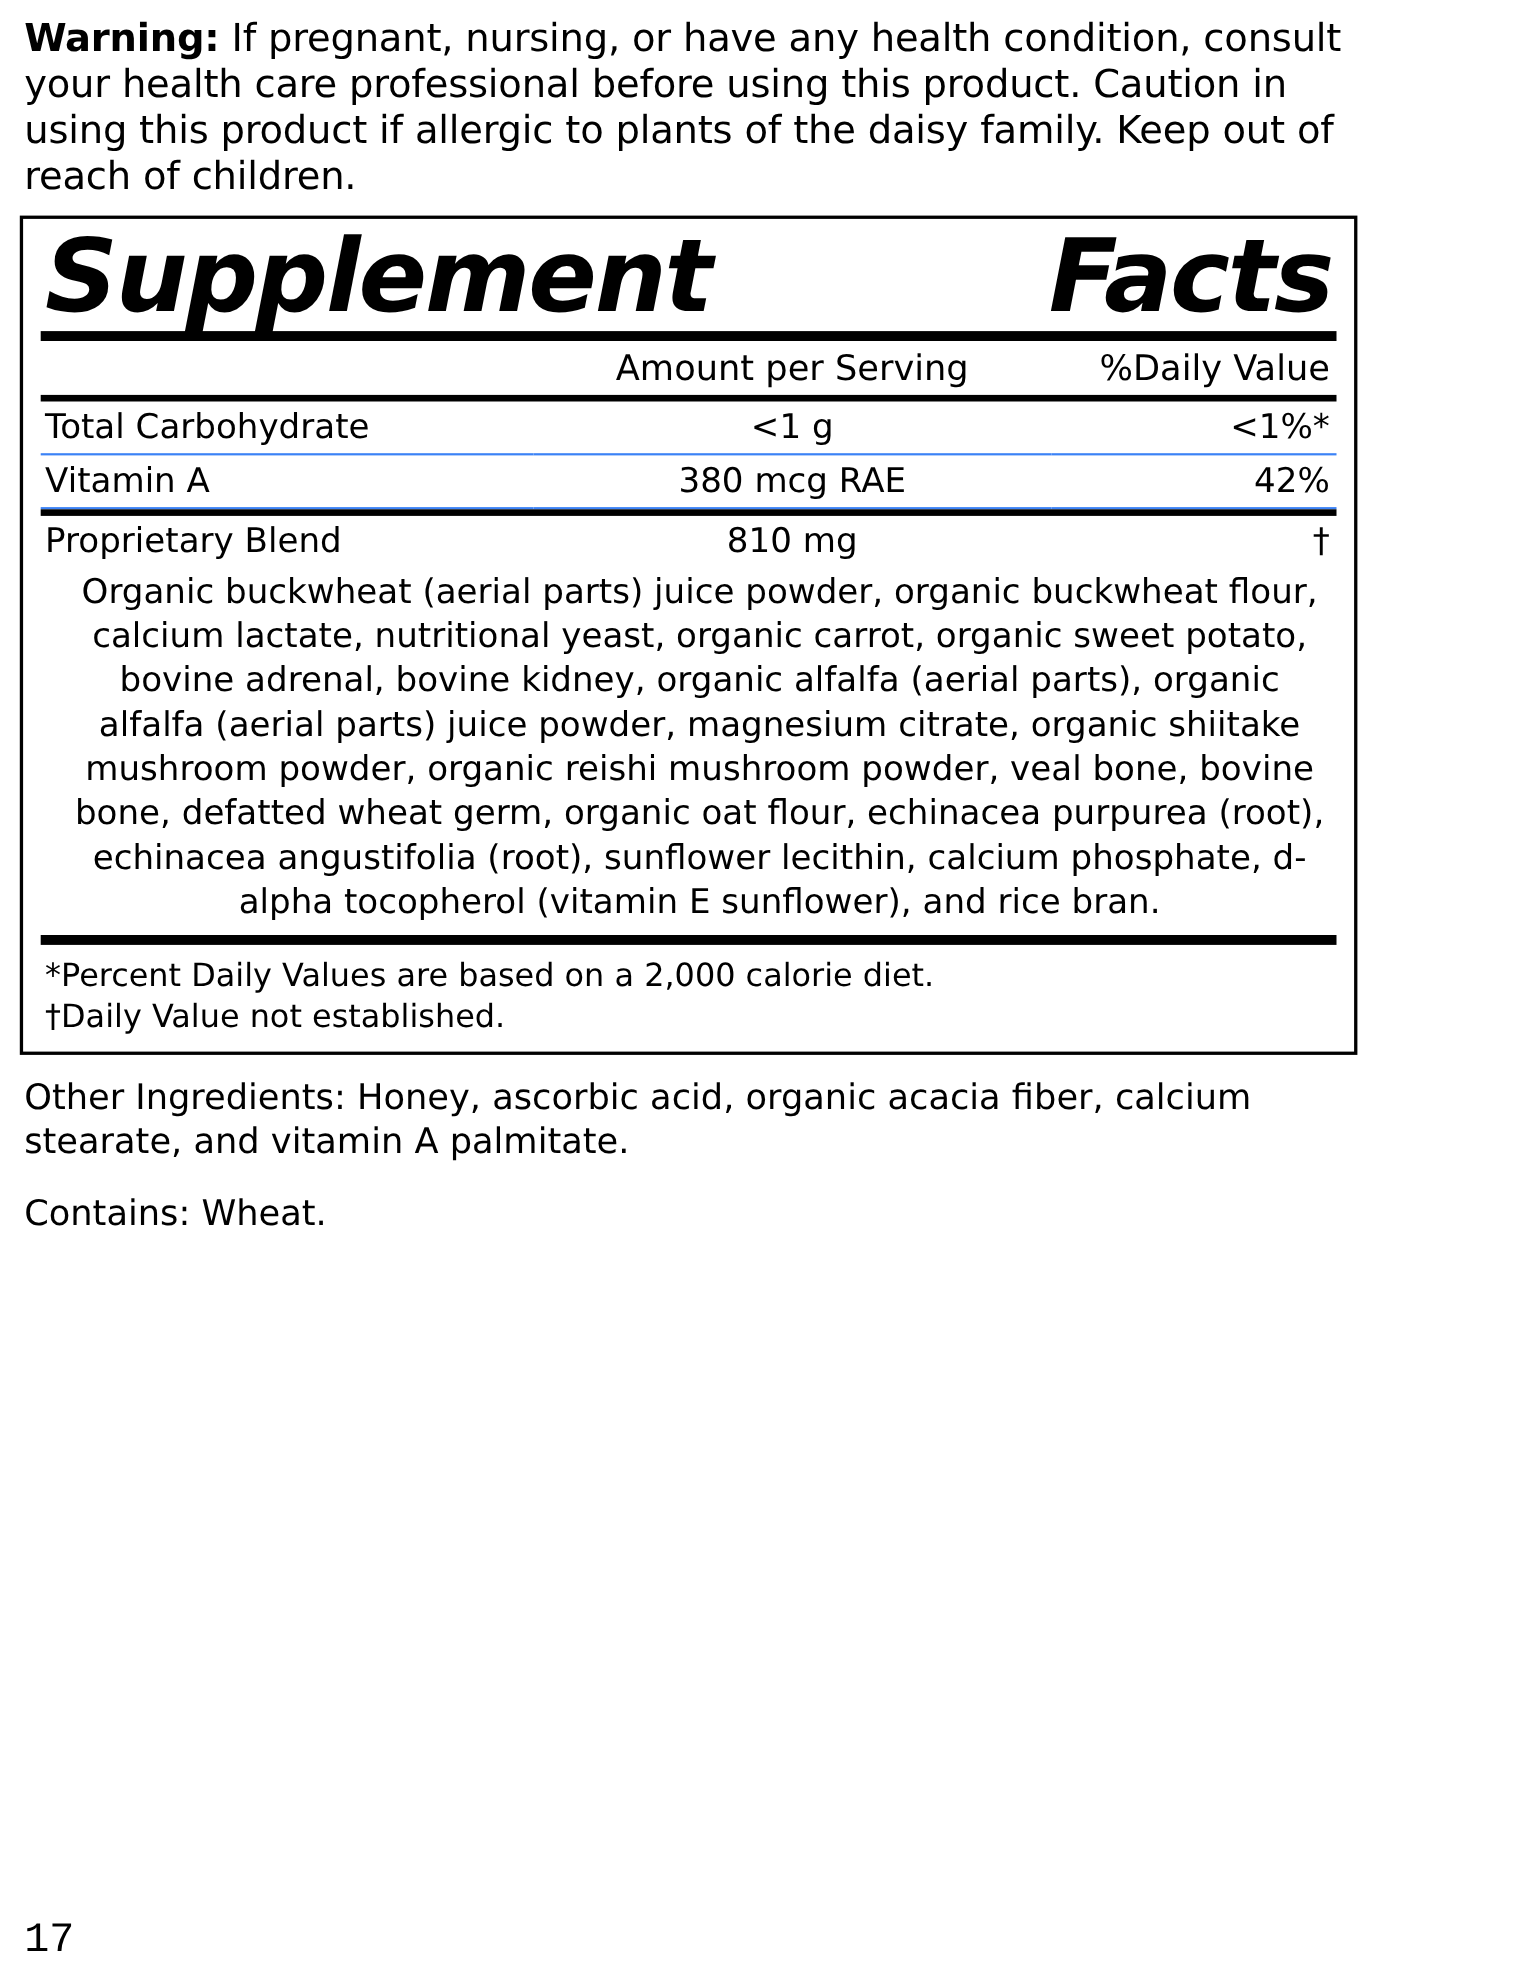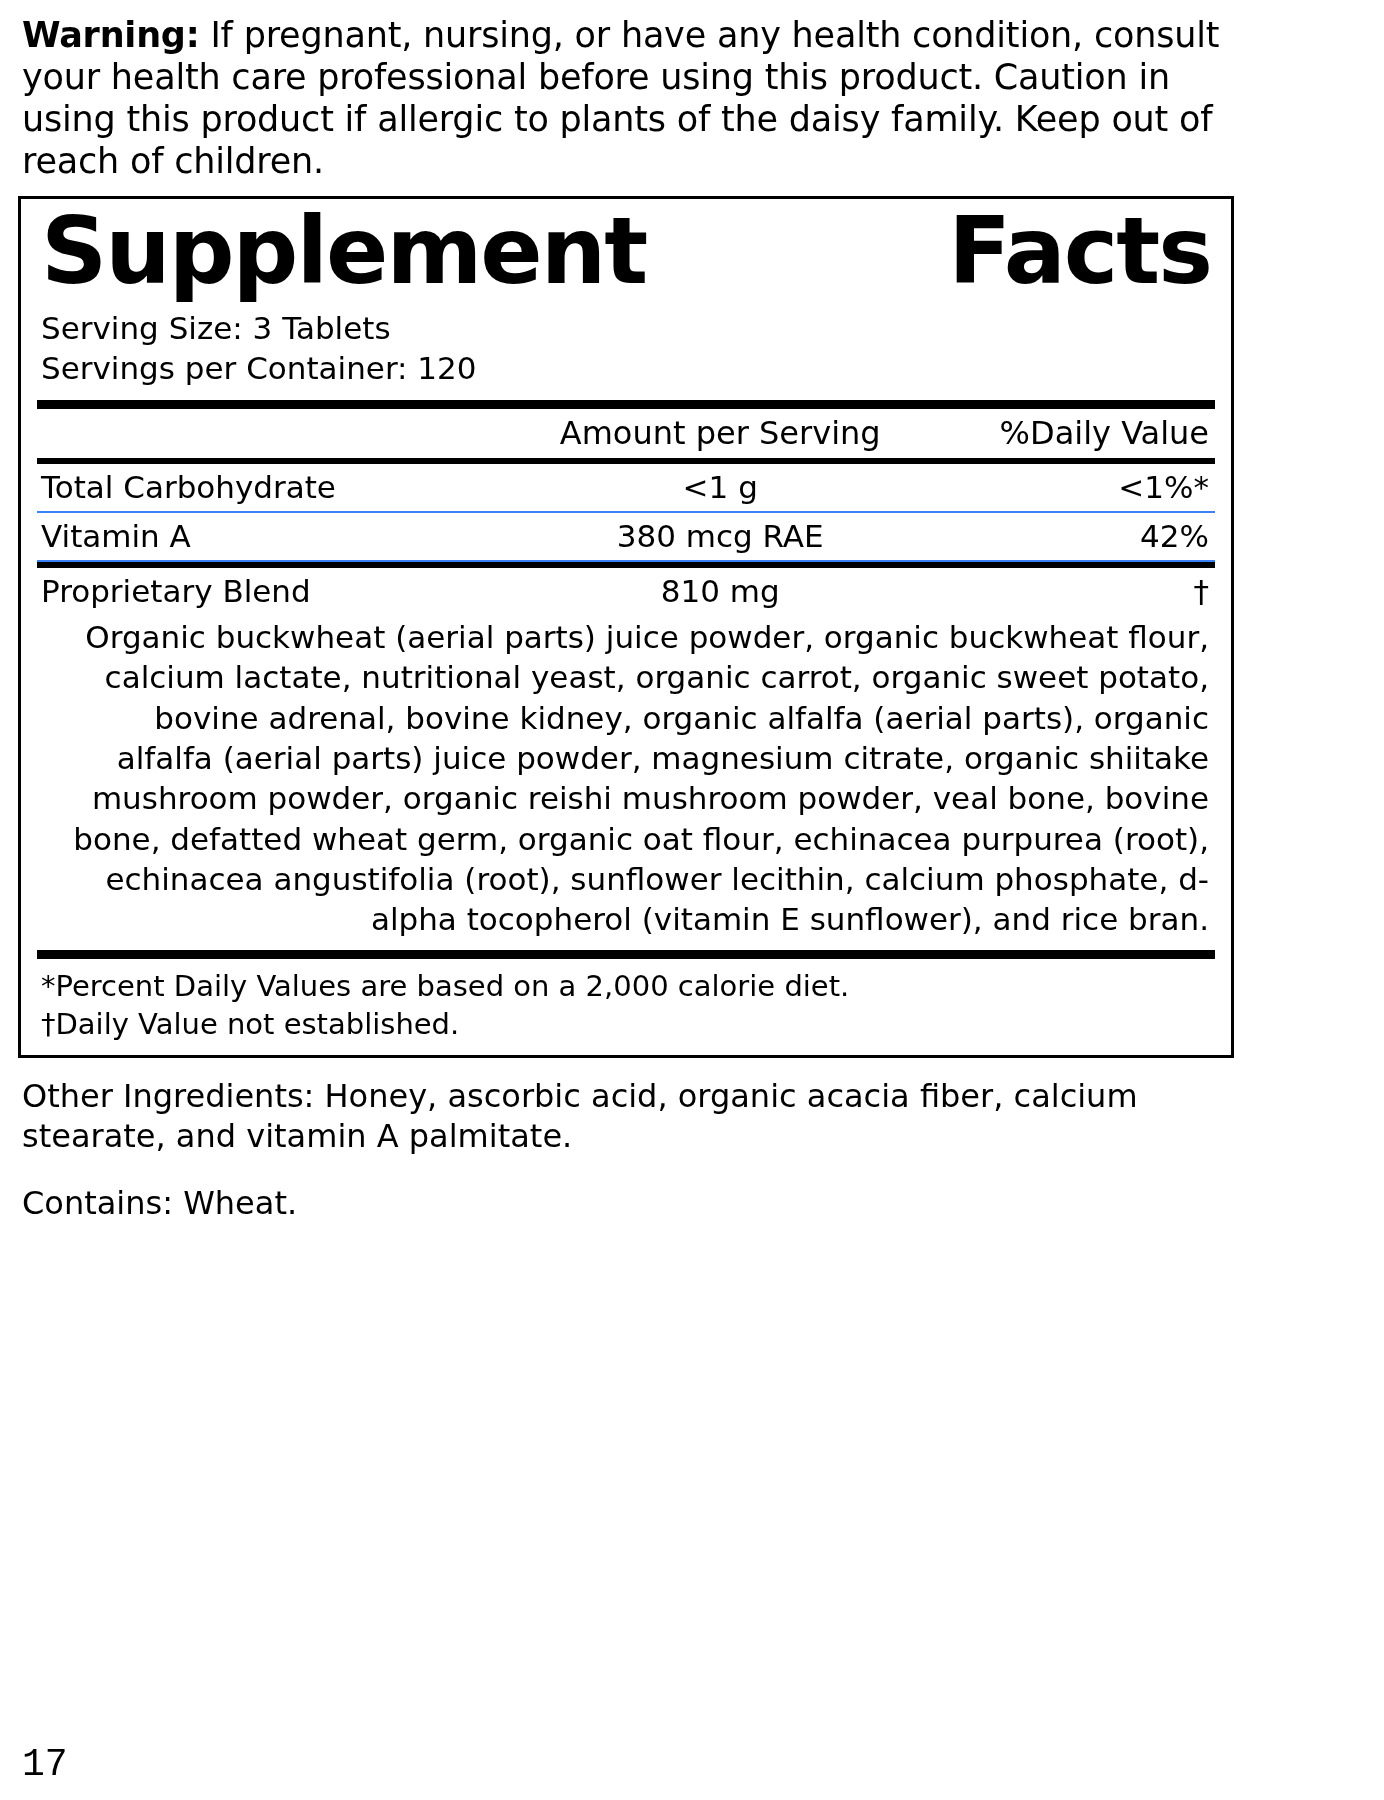--- a/index.html
+++ b/index.html
@@ -44,21 +44,21 @@
     display: flex;
     justify-content: space-between;
     align-items: baseline;
     font-family: "DejaVu Sans", sans-serif;
     font-weight: bold;
     font-size: 92px;
     line-height: 1.02;
     letter-spacing: -2px;
     padding: 6px 4px 2px 4px;
   }
-  .sf-title span { display: inline-block; }
+  .sf-title span { display: inline-block; font-style: italic; }
 
   .serving-line {
     font-size: 31px;
     line-height: 1.28;
     padding-left: 4px;
   }
   .serving-block { margin-top: 8px; margin-bottom: 12px; }
 
   .rule-thick { border-top: 9px solid #000; }
   .rule-med   { border-top: 6px solid #000; }
@@ -81,21 +81,21 @@
   .col-dv    { text-align: right; width: 22%; padding-right: 6px !important; }
 
   tr.row-sep td { border-bottom: 2px solid #3b82f6; }
 
   .blend-row td { padding-top: 8px; }
 
   .blend-text {
     font-size: 31px;
     line-height: 1.30;
     padding: 2px 6px 10px 26px;
-    text-align: right;
+    text-align: center;
   }
 
   .footnotes {
     font-size: 29px;
     line-height: 1.32;
     padding: 8px 4px 2px 4px;
   }
 
   .after-panel {
     font-size: 32px;
@@ -122,24 +122,20 @@
     <span class="lead">Warning:</span><span> If pregnant, nursing, or have any health condition, consult your health care professional before using this product. Caution in using this product if allergic to plants of the daisy family. Keep out of reach of children.</span>
   </div>
 
   <div class="panel">
 
     <div class="sf-title">
       <span>Supplement</span>
       <span>Facts</span>
     </div>
 
-    <div class="serving-block">
-      <div class="serving-line">Serving Size: 3 Tablets</div>
-      <div class="serving-line">Servings per Container: 120</div>
-    </div>
 
     <div class="rule-thick"></div>
 
     <table class="facts">
       <thead>
         <tr>
           <th class="col-name"></th>
           <th class="col-amt">Amount per Serving</th>
           <th class="col-dv">%Daily Value</th>
         </tr>

